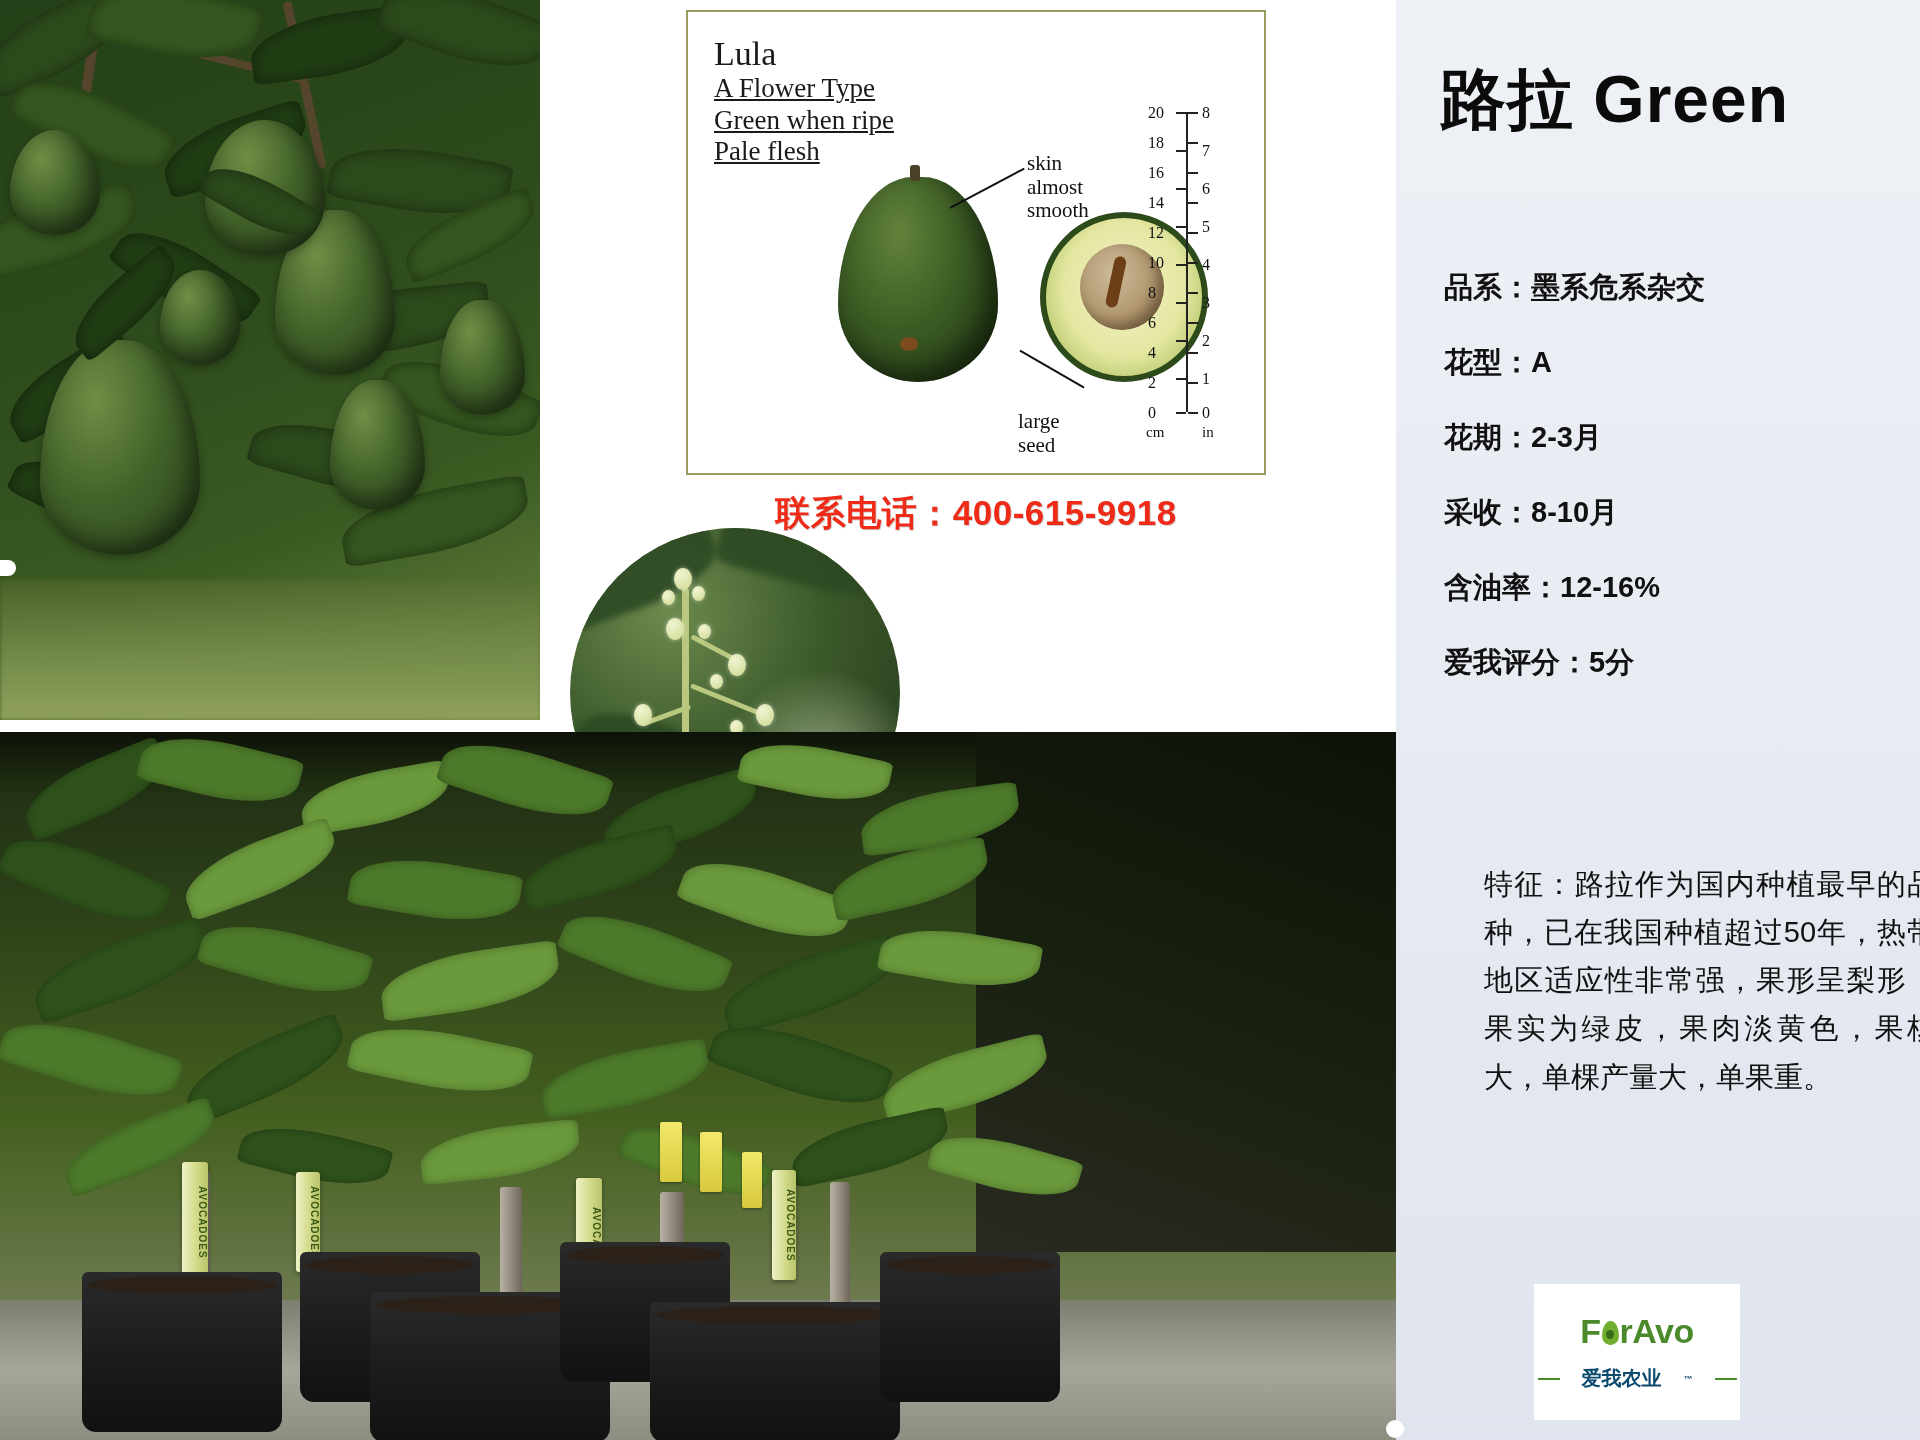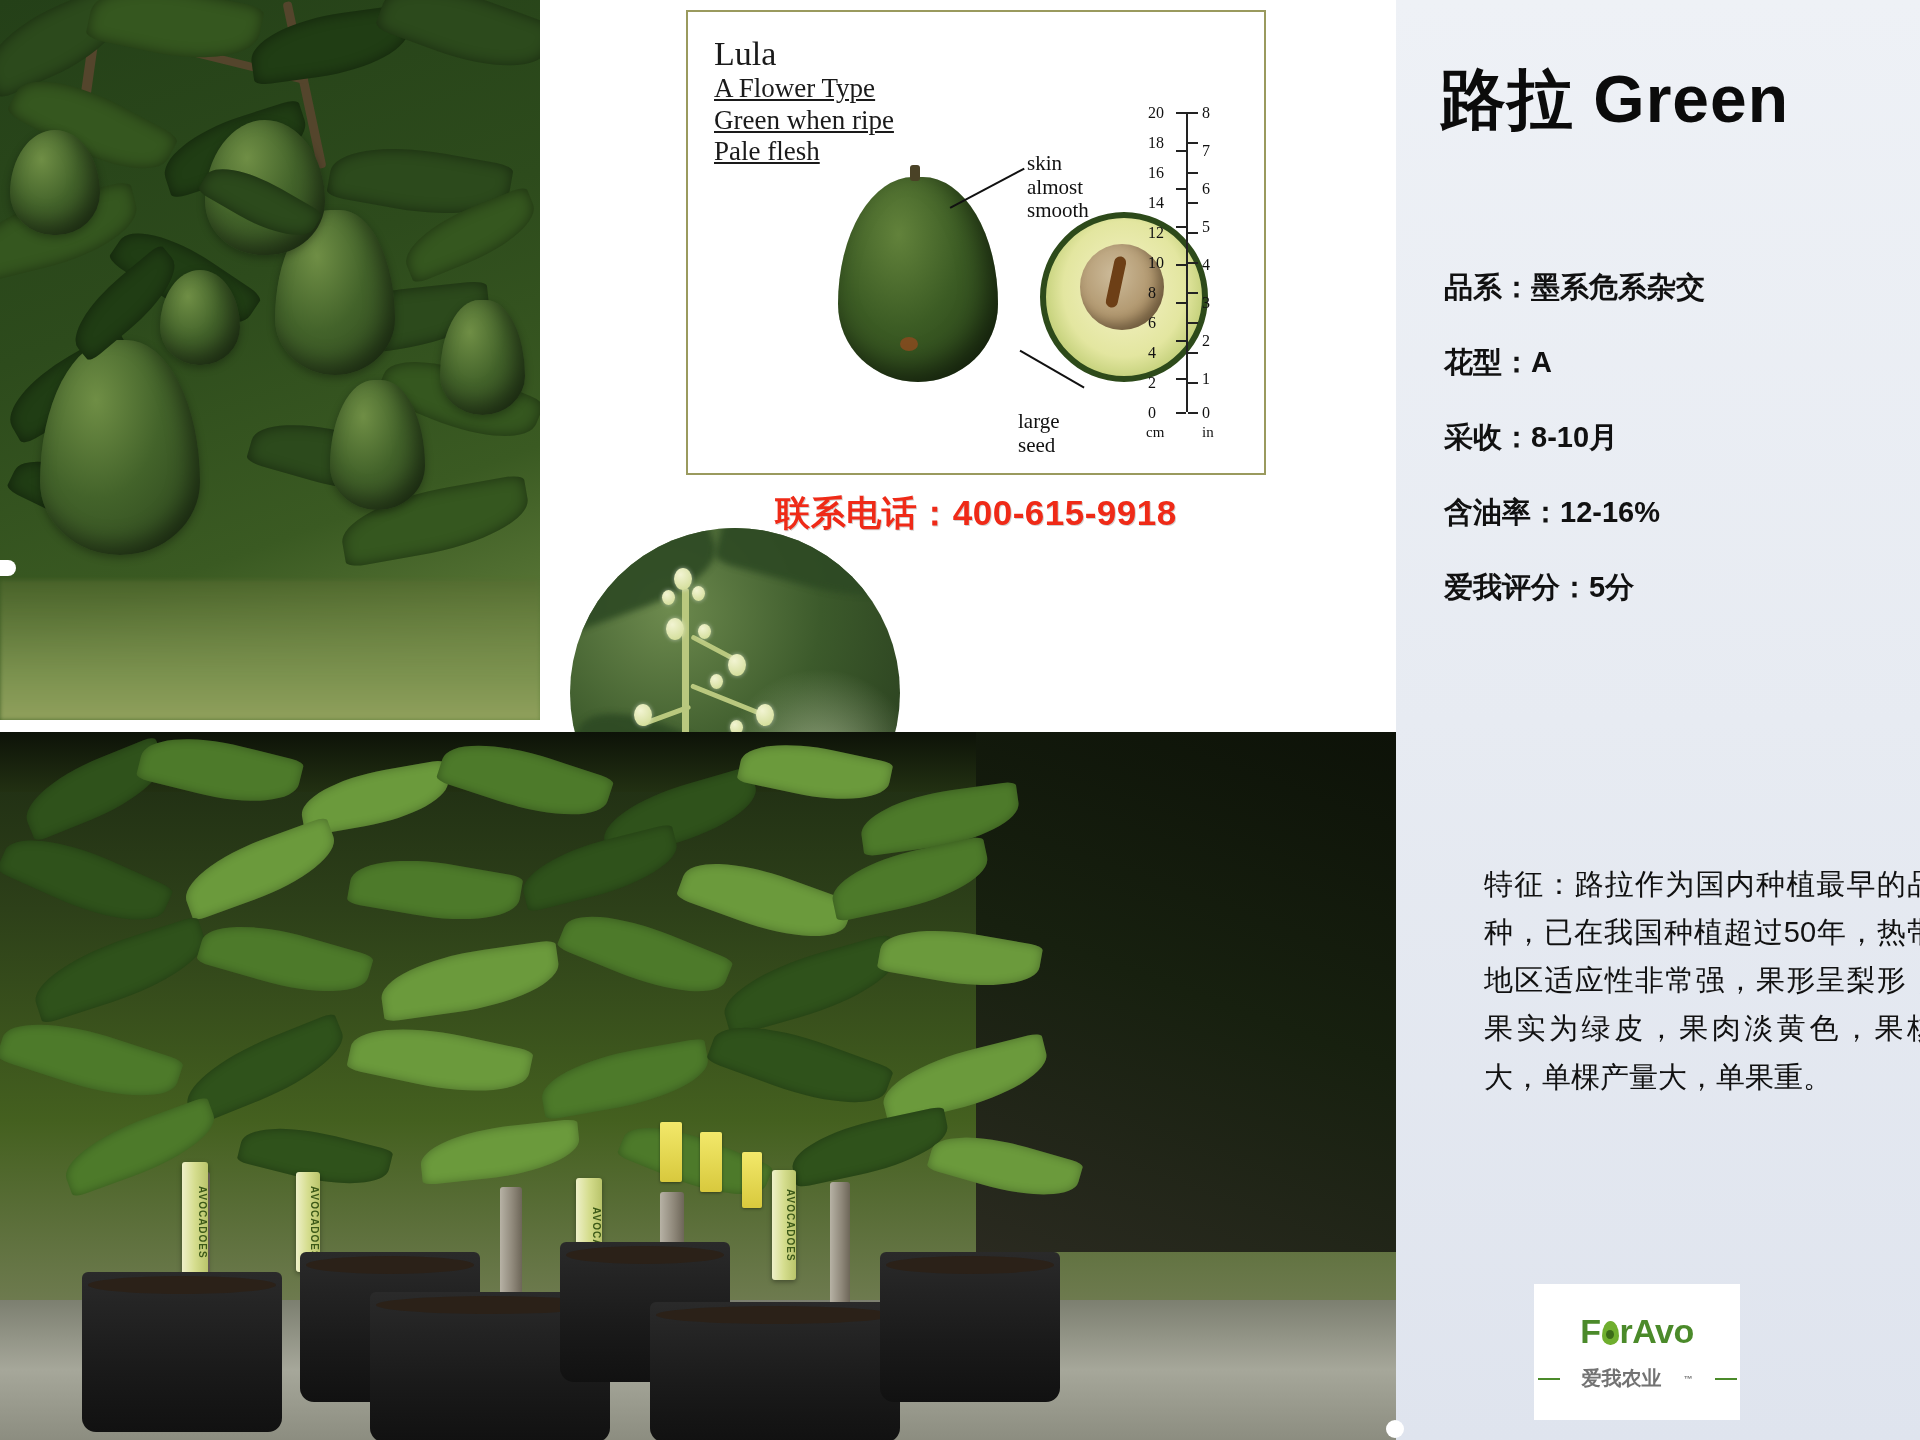--- a/index.html
+++ b/index.html
@@ -353,21 +353,21 @@
     position: absolute;
     left: 4.5px; top: 9px;
     width: 8px; height: 9px;
     border-radius: 50%;
     background: #3c6b18;
   }
   .logo-sub {
     margin-top: 14px;
     font-size: 20px;
     font-weight: bold;
-    color: #737373;
+    color: #0c4a6e;
     display: flex;
     align-items: center;
     gap: 22px;
   }
   .logo-sub .dash {
     display: inline-block;
     width: 22px; height: 2px;
     background: #4b8a2a;
   }
   .logo-tm { font-size: 9px; vertical-align: super; }
@@ -616,20 +616,21 @@
       </div>
     </div>
   </div>
 
   <div class="right-panel">
     <div class="panel-title">路拉 Green</div>
 
     <div class="spec-list">
       <div class="spec-row">品系：墨系危系杂交</div>
       <div class="spec-row">花型：A</div>
+      <div class="spec-row">花期：2-3月</div>
       <div class="spec-row">采收：8-10月</div>
       <div class="spec-row">含油率：12-16%</div>
       <div class="spec-row">爱我评分：5分</div>
     </div>
 
     <div class="desc">特征：路拉作为国内种植最早的品种，已在我国种植超过50年，热带地区适应性非常强，果形呈梨形，果实为绿皮，果肉淡黄色，果核大，单棵产量大，单果重。</div>
   </div>
 
   <div class="logo-box">
     <div class="logo-top">

